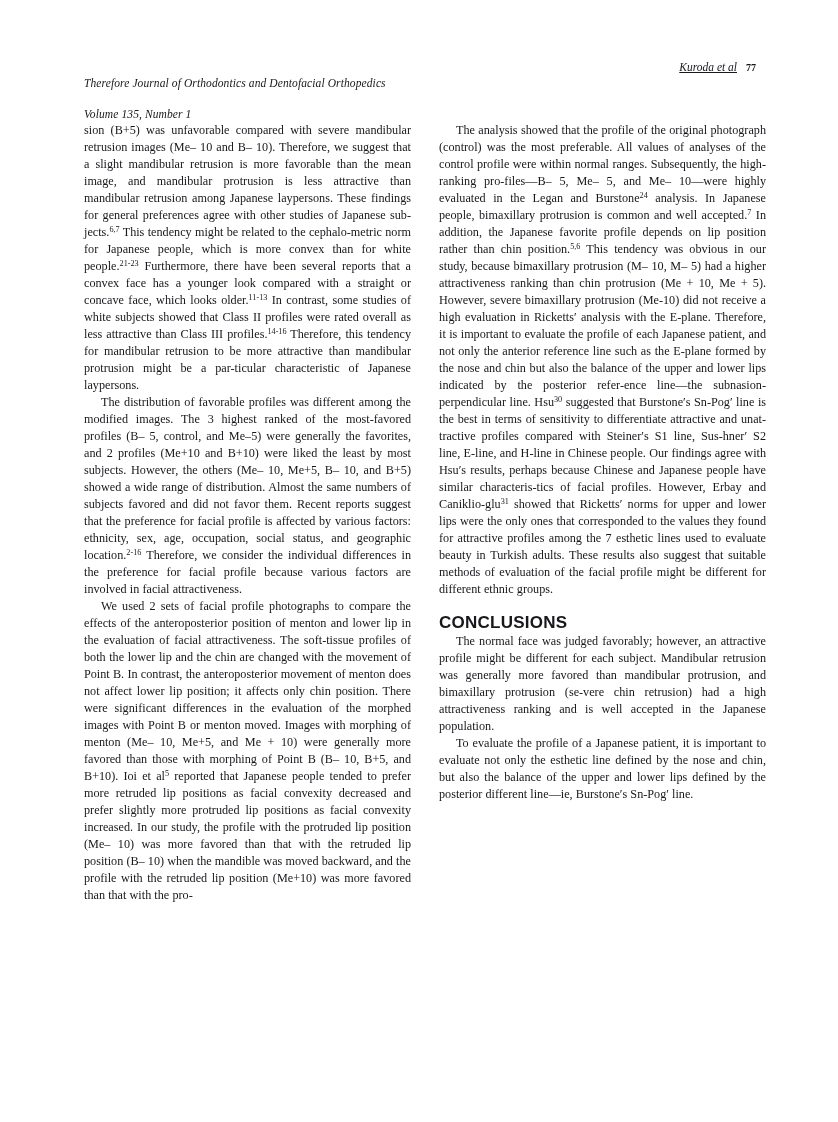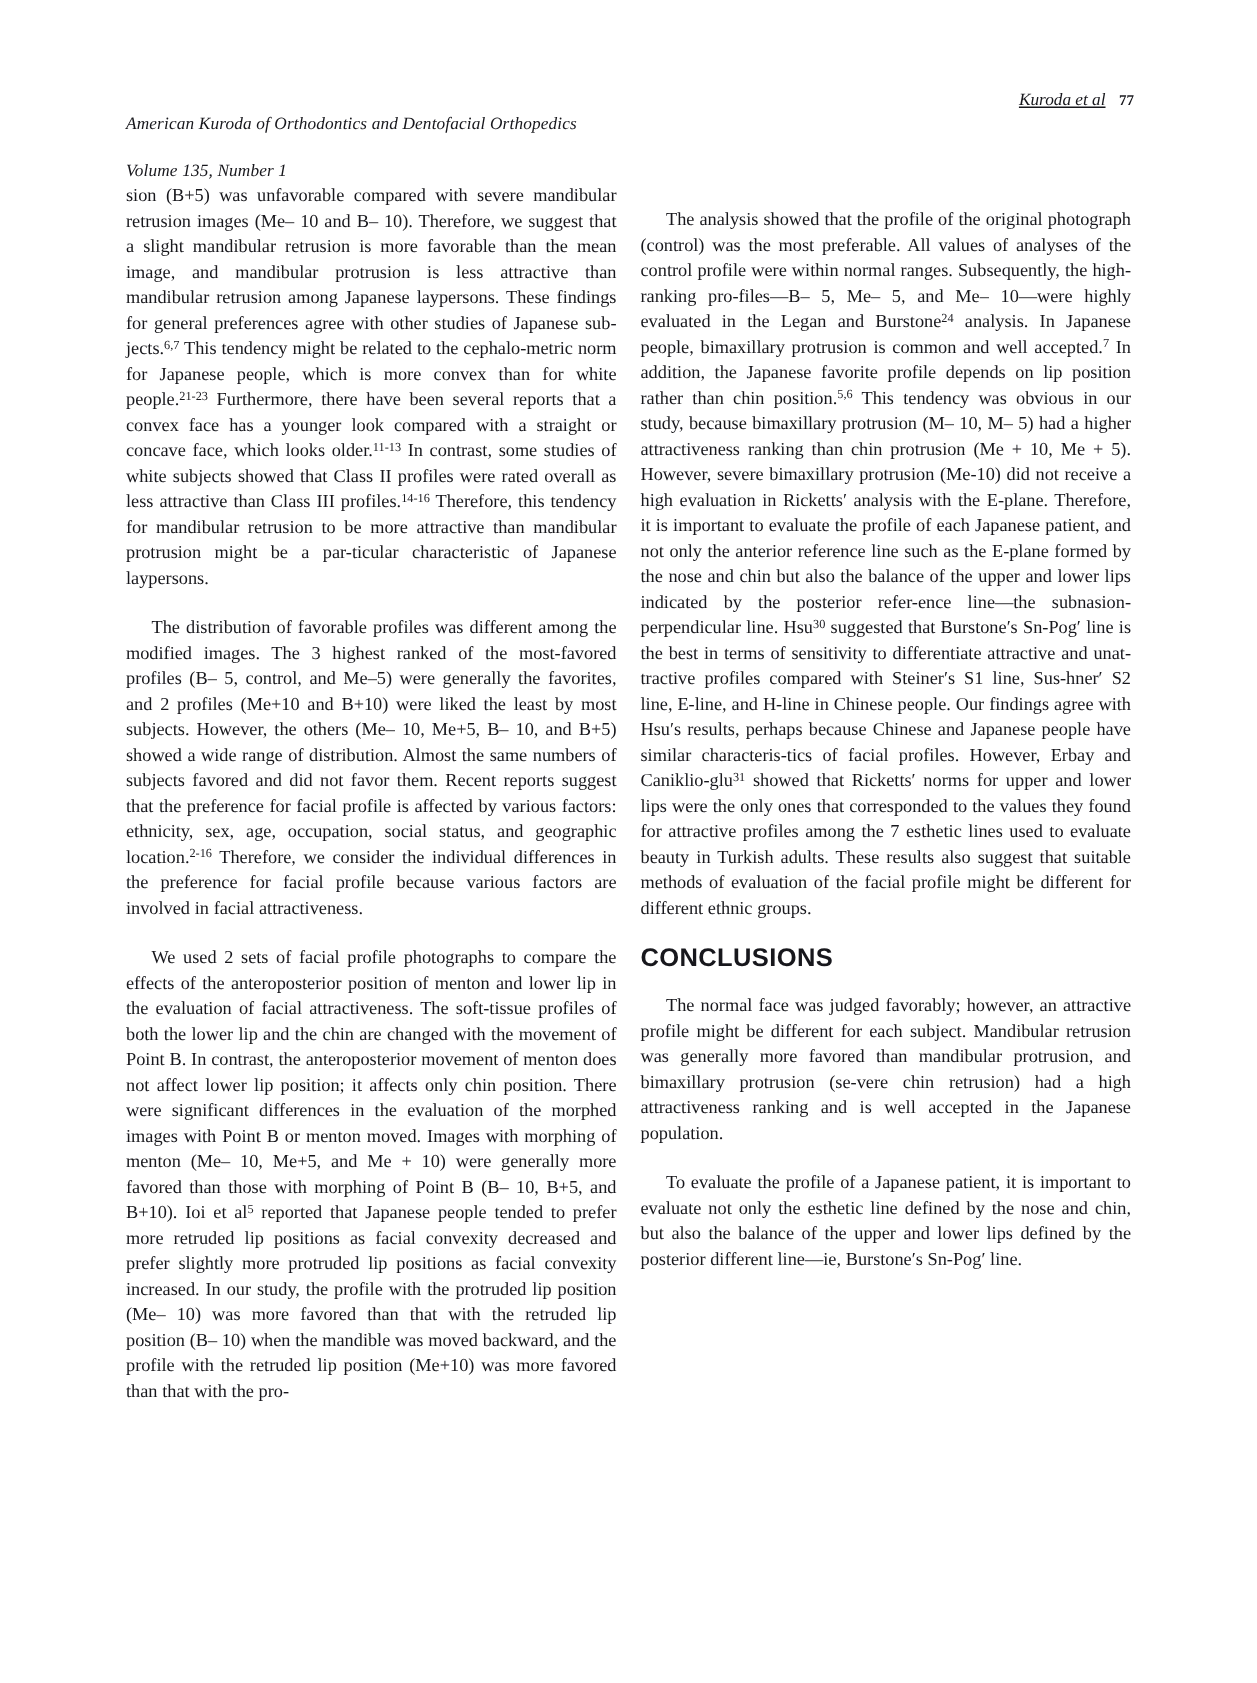--- a/index.html
+++ b/index.html
@@ -55,40 +55,39 @@
   }
 
   
   .columns {
     position: absolute;
     left: 84px;
     top: 122px;
     width: 674px;
     height: 945px;
     display: flex;
-    gap: 16px;
+    gap: 28px;
   }
   .col {
     width: 327px;
     flex: 0 0 327px;
   }
   p.body {
     margin: 0;
     font-size: 12.2px;
     line-height: 17px;
     text-align: justify;
     text-justify: inter-word;
     -webkit-hyphens: none;
     hyphens: none;
     text-indent: 0;
     word-spacing: 0.1px;
   }
   p.body.indent {
     text-indent: 17px;
-    margin-top: 16px;
   }
   sup {
     font-size: 8.2px;
     line-height: 0;
     vertical-align: 3.6px;
   }
   h2.section {
     font-family: "Liberation Sans", sans-serif;
     font-size: 17px;
     font-weight: bold;
@@ -97,21 +96,21 @@
     line-height: 15px;
   }
 </style>
 </head>
 <body>
 
 <div class="page">
 
   <div class="runhead">
     <div class="runhead-left">
-      <span>American Kuroda of Orthodontics and Dentofacial Orthopedics</span><br>
+      <span>Therefore Journal of Orthodontics and Dentofacial Orthopedics</span><br>
       <span class="vol-num">Volume 135, Number 1</span>
     </div>
     <div class="runhead-right">
       <span class="authors">Kuroda et al</span><span class="folio">77</span>
     </div>
   </div>
 
   <div class="columns">
 
     <div class="col" id="left-column-host">

